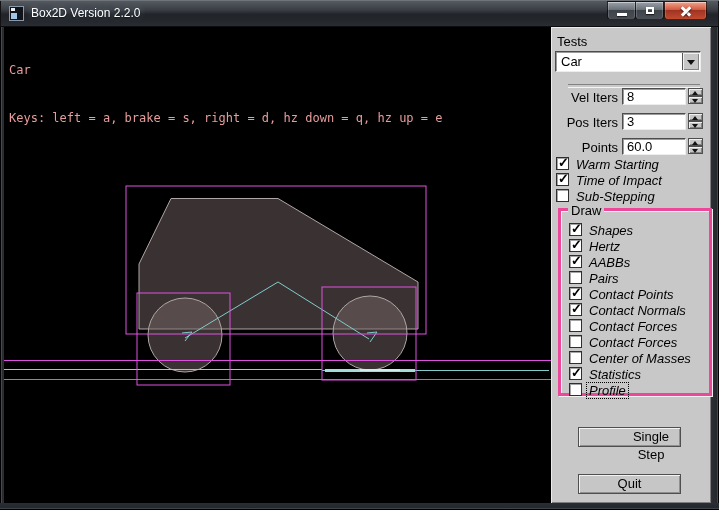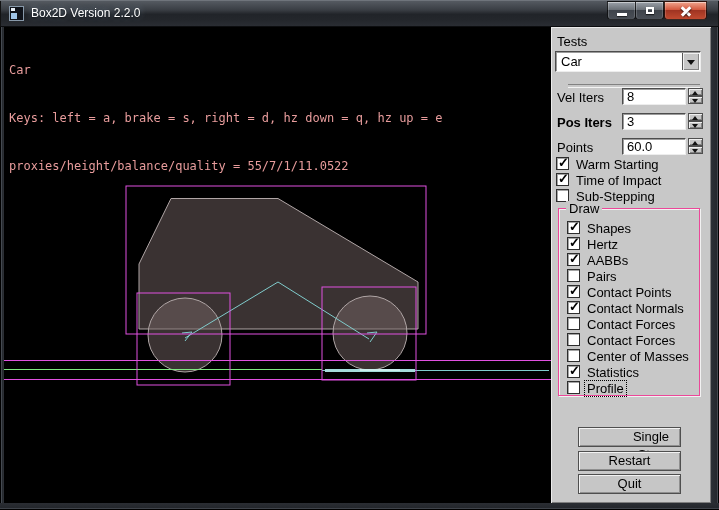--- a/index.html
+++ b/index.html
@@ -47,38 +47,38 @@
   .plabel{position:absolute;white-space:nowrap;}
   .combo{position:absolute;left:4px;top:24px;width:146px;height:21px;background:#fff;box-sizing:border-box;
     border:1px solid;border-color:#4c4c4c #ededed #ededed #4c4c4c;box-shadow:inset 1px 1px 0 #9b9b9b;}
   .combo-value{position:absolute;left:5px;top:2px;font-size:13px;}
   .combo-btn{position:absolute;right:1px;top:1px;width:16px;height:17px;background:#c6c6c6;
     border-left:1px solid #555;box-shadow:inset 1px 1px 0 #f0f0f0,inset -1px -1px 0 #838383;}
   .tri-down{position:absolute;left:4px;top:7px;width:0;height:0;
     border-left:4px solid transparent;border-right:4px solid transparent;border-top:5px solid #111;}
   .separator{position:absolute;left:17px;top:57px;width:132px;height:2px;
     border-top:1px solid #828282;border-bottom:1px solid #f4f4f4;box-sizing:content-box;}
-  .stepper-label{position:absolute;left:6px;width:61px;}
+  .stepper-label{position:absolute;left:6px;width:61px;text-align:right;}
   .editbox{position:absolute;left:71px;width:64px;height:17px;background:#fff;box-sizing:border-box;
     border:1px solid;border-color:#4c4c4c #ededed #ededed #4c4c4c;box-shadow:inset 1px 1px 0 #9b9b9b;
     font-family:"Liberation Sans",sans-serif;font-size:13px;padding:0 0 0 4px;color:#000;outline:none;}
   .spinner{position:absolute;left:137px;width:15px;height:17px;}
   .spin-btn{position:absolute;left:0;width:15px;height:8px;background:#c6c6c6;box-sizing:border-box;
     border:1px solid #4f4f4f;box-shadow:inset 1px 1px 0 #f0f0f0,inset -1px -1px 0 #838383;}
   .spin-btn.up{top:0;} .spin-btn.down{top:8px;}
   .tri-u{position:absolute;left:3px;top:1.5px;width:0;height:0;border-left:3.5px solid transparent;border-right:3.5px solid transparent;border-bottom:4px solid #111;}
   .tri-d{position:absolute;left:3px;top:1.5px;width:0;height:0;border-left:3.5px solid transparent;border-right:3.5px solid transparent;border-top:4px solid #111;}
   .cb-row{position:absolute;height:14px;}
   .cb-box{position:absolute;left:0;top:0;width:13px;height:13px;background:#fff;box-sizing:border-box;
     border:1px solid #2e2e2e;box-shadow:inset 1px 1px 0 #a5a5a5;}
   .cb-mark{position:absolute;left:1px;top:-3px;font-size:13px;font-weight:bold;color:#000;}
-  .cb-label{position:absolute;left:20px;top:0px;white-space:nowrap;}
+  .cb-label{position:absolute;left:20px;top:0px;white-space:nowrap;font-style:italic;}
   .cb-label.focused{outline:1px dotted #000;padding:0 2px;left:18px;}
-  .groupbox{position:absolute;left:7px;top:181px;width:142px;height:188px;box-sizing:border-box;
-    border:1px solid #ec4899;box-shadow:inset 1px 1px 0 #f2f2f2,1px 1px 0 #f2f2f2;}
+  .groupbox{position:absolute;left:7px;top:181px;width:154px;height:188px;box-sizing:border-box;
+    border:3px solid #ec4899;box-shadow:inset 1px 1px 0 #f2f2f2,1px 1px 0 #f2f2f2;}
   .group-title{position:absolute;left:7px;top:-8px;background:#c8c8c8;padding:0 3px;font-size:13px;}
   .gbtn{position:absolute;left:27px;width:103px;height:20px;background:#c6c6c6;box-sizing:border-box;
     border:1px solid #4f4f4f;box-shadow:inset 1px 1px 0 #f2f2f2,inset -1px -1px 0 #8f8f8f;
     text-align:center;line-height:18px;font-size:13px;cursor:default;}
 </style>
 </head>
 <body>
 
 <div class="window">
 
@@ -125,21 +125,20 @@
       <rect x="122" y="159" width="300" height="148" fill="none" stroke="#e050e0"></rect>
       <rect x="133" y="266" width="93" height="92" fill="none" stroke="#e050e0"></rect>
       <rect x="318" y="260" width="94" height="93" fill="none" stroke="#e050e0"></rect>
       <line x1="0" y1="333.5" x2="547" y2="333.5" stroke="#e050e0"></line>
       <line x1="0" y1="352.5" x2="547" y2="352.5" stroke="#e050e0"></line>
     </svg>
 
     <div class="hud">
       <div>Car</div>
       <div>Keys: left = a, brake = s, right = d, hz down = q, hz up = e</div>
-      <div>proxies/height/balance/quality = 55/7/1/11.0522</div>
     </div>
   </div>
 
   <div class="panel">
 
     <span class="plabel" style="left:6px;top:7px;">Tests</span>
 
     <div class="combo">
       <span class="combo-value">Car</span>
       <span class="combo-btn">
@@ -153,21 +152,21 @@
     <input class="editbox" style="top: 61px;" value="8">
     <div class="spinner" style="top:61px;">
       <span class="spin-btn up">
           <span class="tri-u"></span>
         </span>
       <span class="spin-btn down">
           <span class="tri-d"></span>
         </span>
     </div>
 
-    <span class="plabel stepper-label" style="top:88px;font-weight:bold;">Pos Iters</span>
+    <span class="plabel stepper-label" style="top:88px;">Pos Iters</span>
     <input class="editbox" style="top: 86px;" value="3">
     <div class="spinner" style="top:86px;">
       <span class="spin-btn up">
           <span class="tri-u"></span>
         </span>
       <span class="spin-btn down">
           <span class="tri-d"></span>
         </span>
     </div>
 
@@ -266,17 +265,16 @@
       </div>
       <div class="cb-row" style="left:8px;top:172px;">
         <span class="cb-box">
             <span class="cb-mark"></span>
           </span>
         <span class="cb-label focused">Profile</span>
       </div>
     </div>
 
     <div class="gbtn" style="top:400px;padding-left:43px;">Single Step</div>
-    <div class="gbtn" style="top:424px;">Restart</div>
     <div class="gbtn" style="top:447px;text-align:center;">Quit</div>
   </div>
 
 </div>
 
 </body></html>

